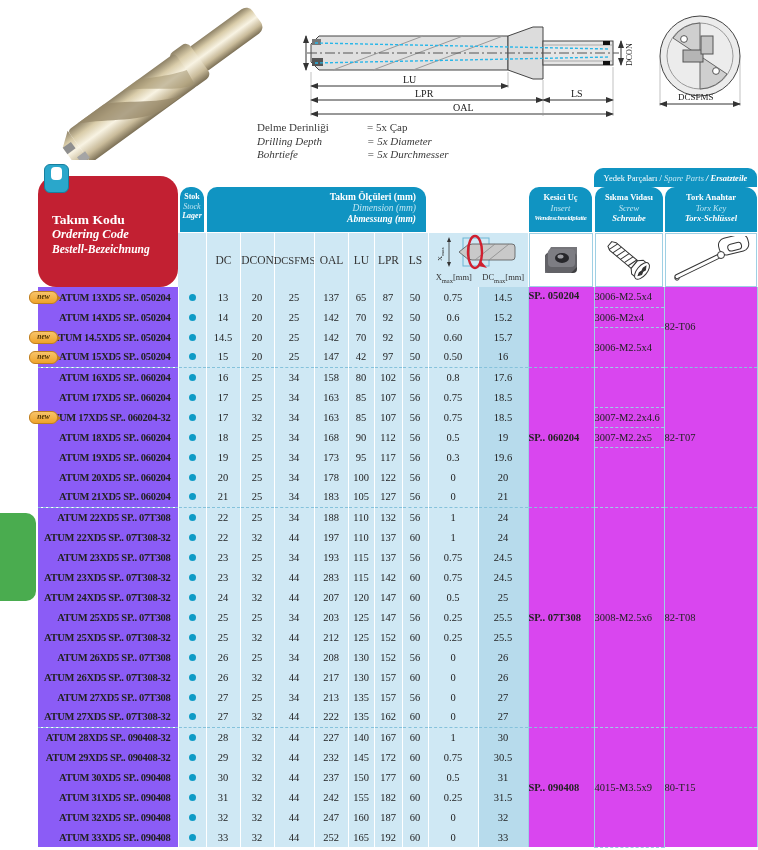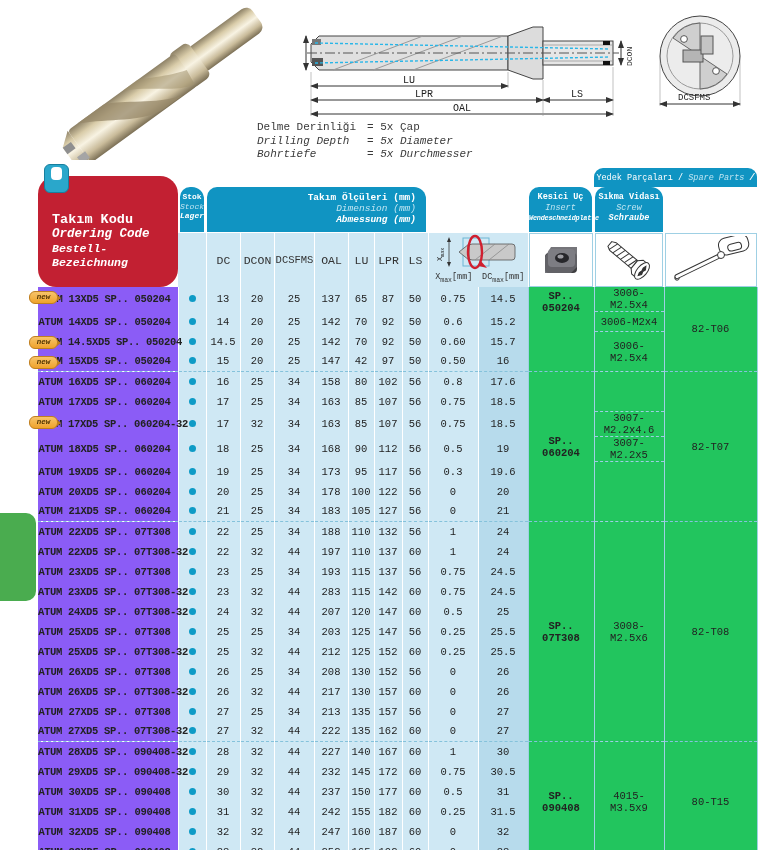--- a/index.html
+++ b/index.html
@@ -1,17 +1,17 @@
 <!DOCTYPE html>
 <html><head>
 <meta charset="utf-8">
 <style>
   html,body{margin:0;padding:0;background:#fff;}
   #page{position:relative;width:758px;height:850px;background:#fff;overflow:hidden;
-        font-family:Liberation Mono, monospace;color:#222;}
+        font-family:Liberation Serif, serif;color:#222;}
   
   .abs{position:absolute;}
   .depth-note{position:absolute;left:222px;top:121px;font-size:11px;color:#3a3a3a;line-height:13.5px;}
   .depth-note .row{display:flex;padding-left:35px;}
   .depth-note .lbl{width:110px;}
   .depth-note .it{font-style:italic;}
   
   .band{position:absolute;background:#1094C2;color:#fff;border-radius:10px 12px 0 0;
         font-size:9.5px;line-height:11px;padding-top:5px;box-sizing:border-box;text-align:center;}
   .band .l1{font-weight:bold;}
@@ -42,21 +42,21 @@
             box-sizing:border-box;display:flex;align-items:center;justify-content:center;}
   
   .body-table{position:absolute;left:38px;top:287px;border-collapse:collapse;table-layout:fixed;width:719px;}
   .body-table td{height:20px;padding:0;font-size:10.5px;color:#222;box-sizing:border-box;}
   .c-name{background:#8b5cf6;text-align:right;padding-right:7px !important;font-weight:bold;
           letter-spacing:-0.3px;position:relative;white-space:nowrap;}
   .c-stock{background:#CFE8F4;text-align:center;border-left:1.5px solid #fff;}
   .c-num{background:#CFE8F4;text-align:center;border-left:1.5px solid #fff;}
   .c-xmax{}
   .c-dcmax{background:#B7DBEC !important;}
-  .c-insert,.c-screw,.c-torx{background:#22c55e;border-left:1px solid #9FD0E4;text-align:center;vertical-align:middle;}
+  .c-insert,.c-screw,.c-torx{background:#d946ef;border-left:1px solid #9FD0E4;text-align:left;vertical-align:middle;}
   .c-torx{border-right:1px solid #9FD0E4;}
   .c-insert{font-weight:bold;color:#1b1b1b;}
   .c-insert.top{vertical-align:top;padding-top:3px !important;}
   .c-screw{border-bottom:1px dashed #9CCFE2;font-size:10px;}
   tr.gs td{border-top:1.5px dashed #85C2DB;}
   .dot{display:inline-block;width:7px;height:7px;border-radius:50%;background:#0E9BC6;}
   .new-badge{position:absolute;left:-9px;top:4px;width:27px;height:11px;background:linear-gradient(#F7C46B,#EFA32B);
              border:1px solid #C07F1F;border-radius:6px;font-size:7.5px;font-weight:bold;font-style:italic;
              color:#4F3300;line-height:10px;text-align:center;letter-spacing:0;}
   .new-badge::after{content:"";position:absolute;right:-4px;top:3px;border-left:4px solid #C07F1F;
@@ -196,20 +196,25 @@
   </div>
   <div class="band" style="left:595px;top:187px;width:68px;height:45px;font-size:8.5px;line-height:10.5px;">
     <div class="l1">Sıkma Vidası</div>
     <div class="l2">Screw</div>
     <div class="l3">Schraube</div>
   </div>
   <div class="band" style="left:529px;top:187px;width:63px;height:45px;font-size:8.5px;line-height:10.5px;">
     <div class="l1">Kesici Uç</div>
     <div class="l2">Insert</div>
     <div class="l3" style="font-size:6.8px;letter-spacing:-0.2px;">Wendeschneidplatte</div>
+  </div>
+  <div class="band" style="left:665px;top:187px;width:92px;height:45px;font-size:8.5px;line-height:10.5px;">
+    <div class="l1">Tork Anahtar</div>
+    <div class="l2">Torx Key</div>
+    <div class="l3">Torx-Schlüssel</div>
   </div>
 
   <div class="subband">
     <div style="width:28px;"></div>
     <div style="width:34px;">DC</div>
     <div style="width:34px;">DCON</div>
     <div style="width:40px;font-size:10.5px;">DCSFMS</div>
     <div style="width:34px;">OAL</div>
     <div style="width:26px;">LU</div>
     <div style="width:28px;">LPR</div>

